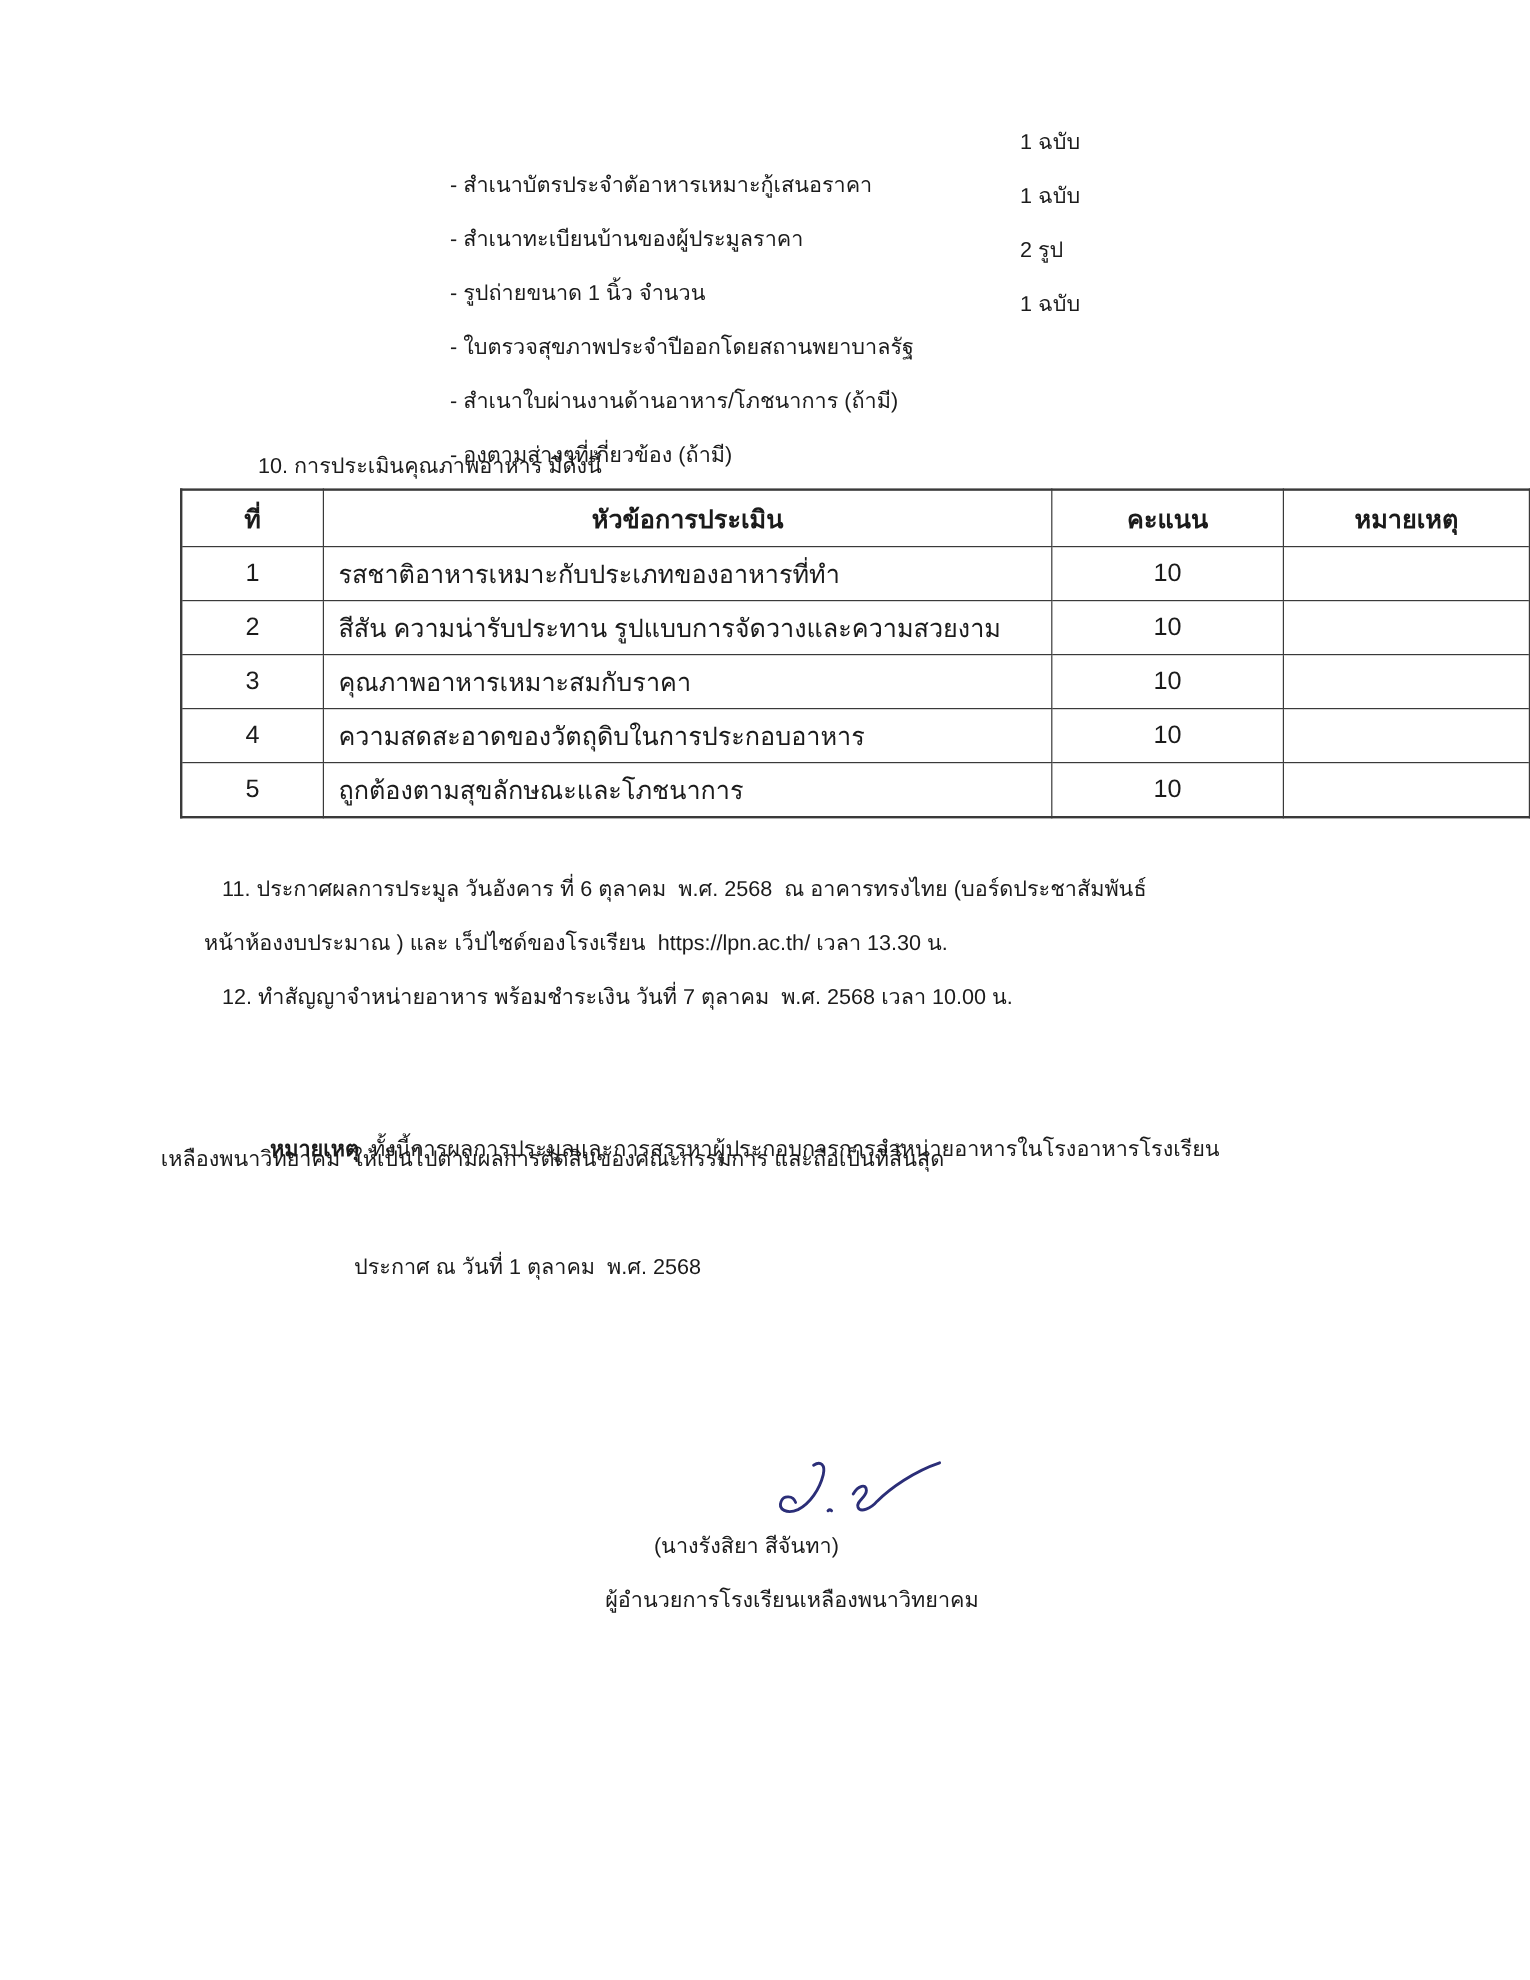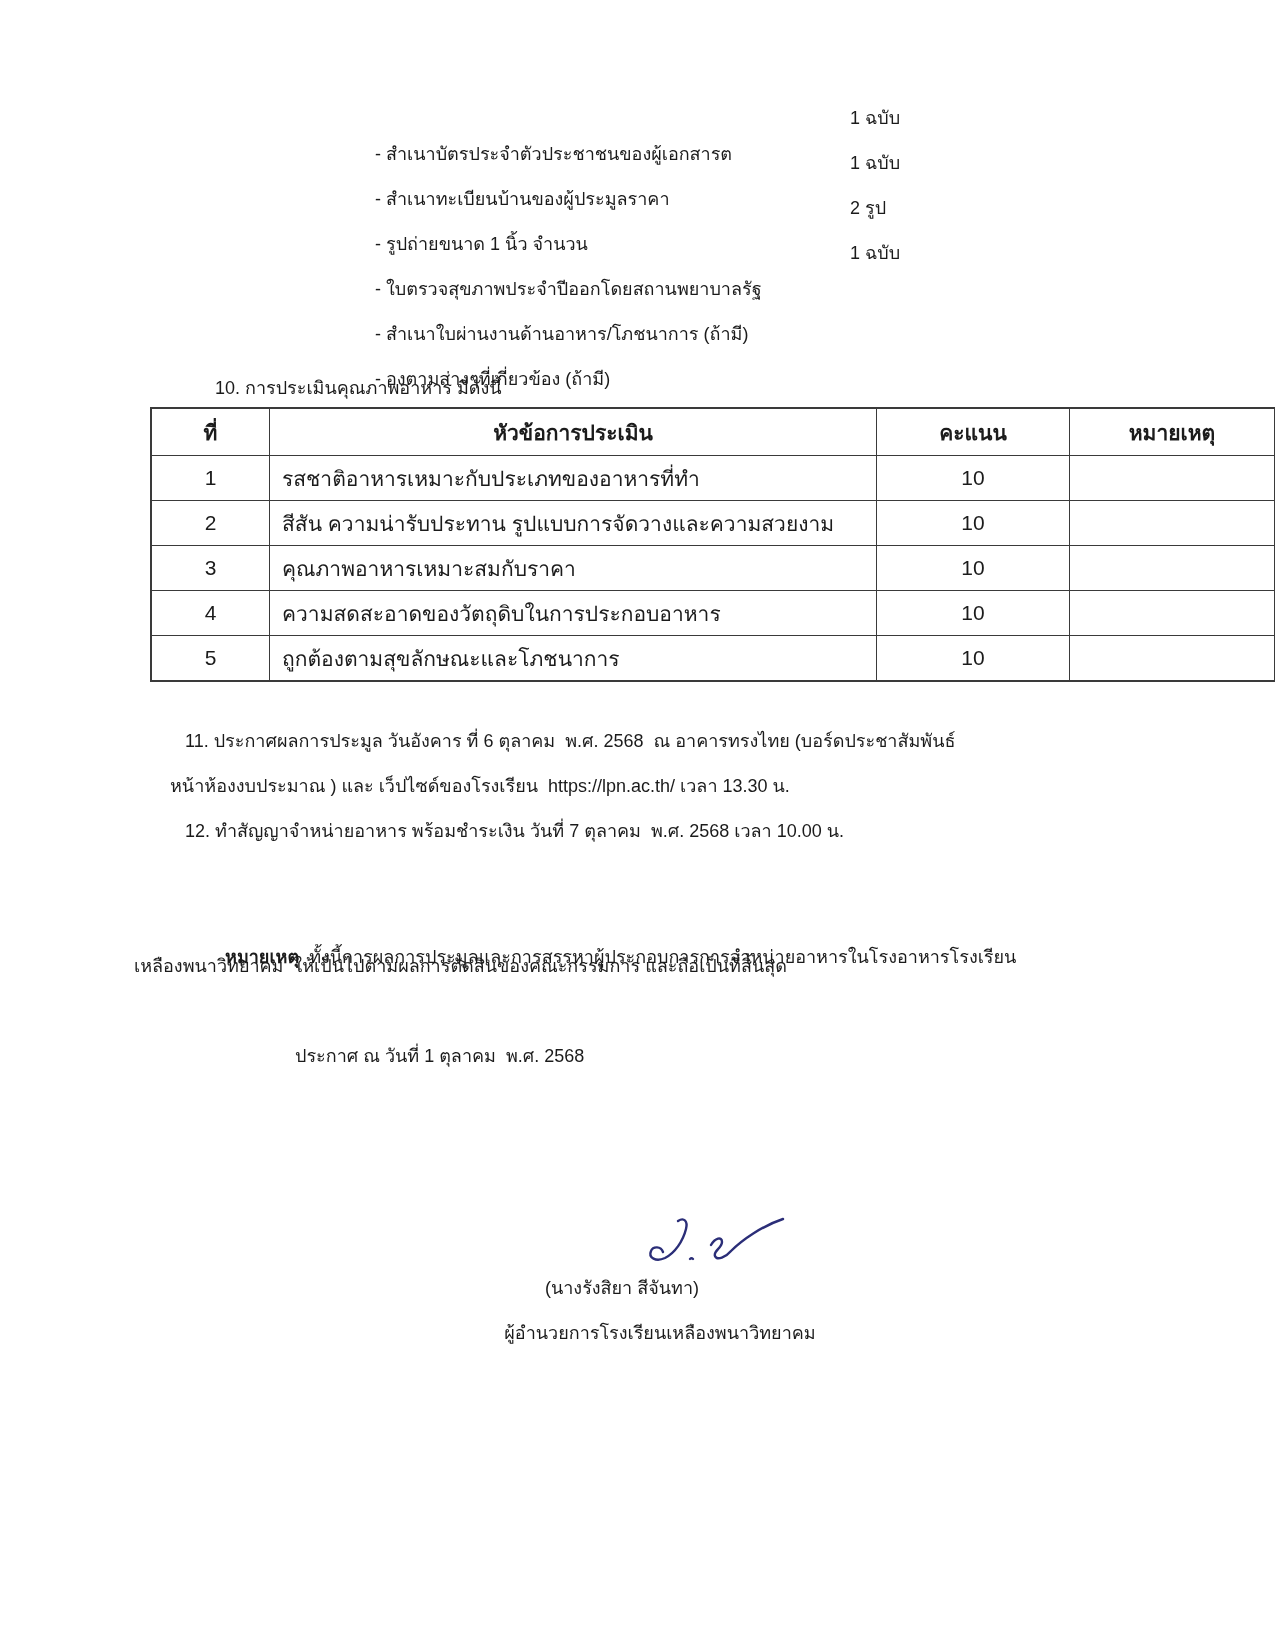--- a/index.html
+++ b/index.html
@@ -46,21 +46,21 @@
   .bold { font-weight: bold; }
   .centered { text-align: center; white-space: pre; }
   .sig-svg { position: absolute; left: 638px; top: 1212px; }
 </style>
 </head>
 <body>
 
 <div class="page">
 
   <div class="line" style="top:100px; left:355px;">
-    <span>- สำเนาบัตรประจำตัวประชาชนของผู้เอกสารต</span>
+    <span>- สำเนาบัตรประจำตัอาหารเหมาะกู้เสนอราคา</span>
   </div>
   <div class="line qty" style="top:100px;">1 ฉบับ</div>
 
   <div class="line" style="top:145px; left:355px;">
     <span>- สำเนาทะเบียนบ้านของผู้ประมูลราคา</span>
   </div>
   <div class="line qty" style="top:145px;">1 ฉบับ</div>
 
   <div class="line" style="top:190px; left:355px;">
     <span>- รูปถ่ายขนาด 1 นิ้ว จำนวน</span>

